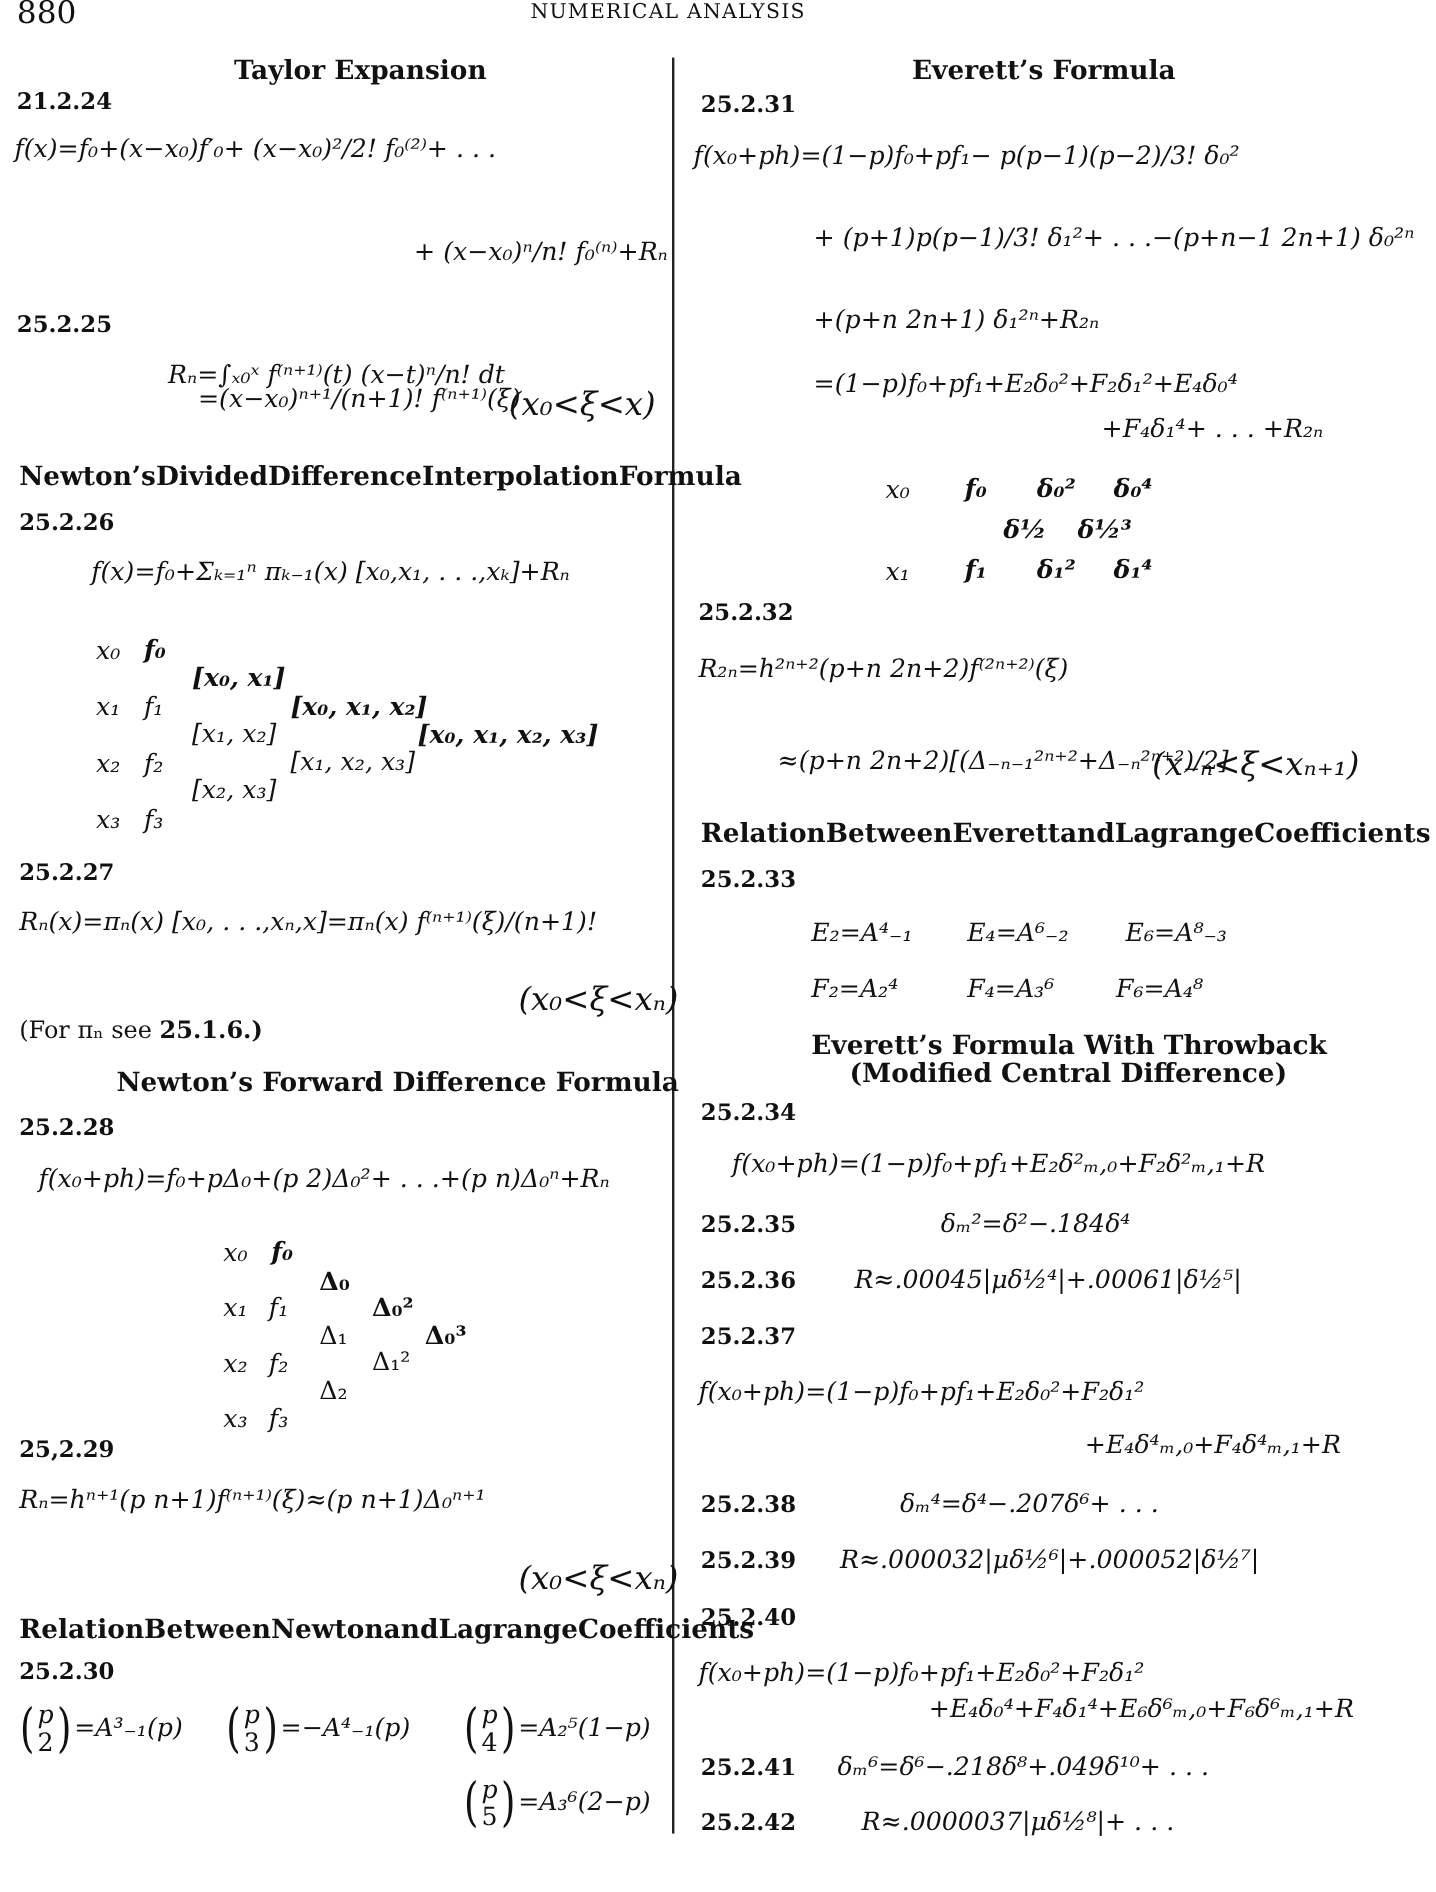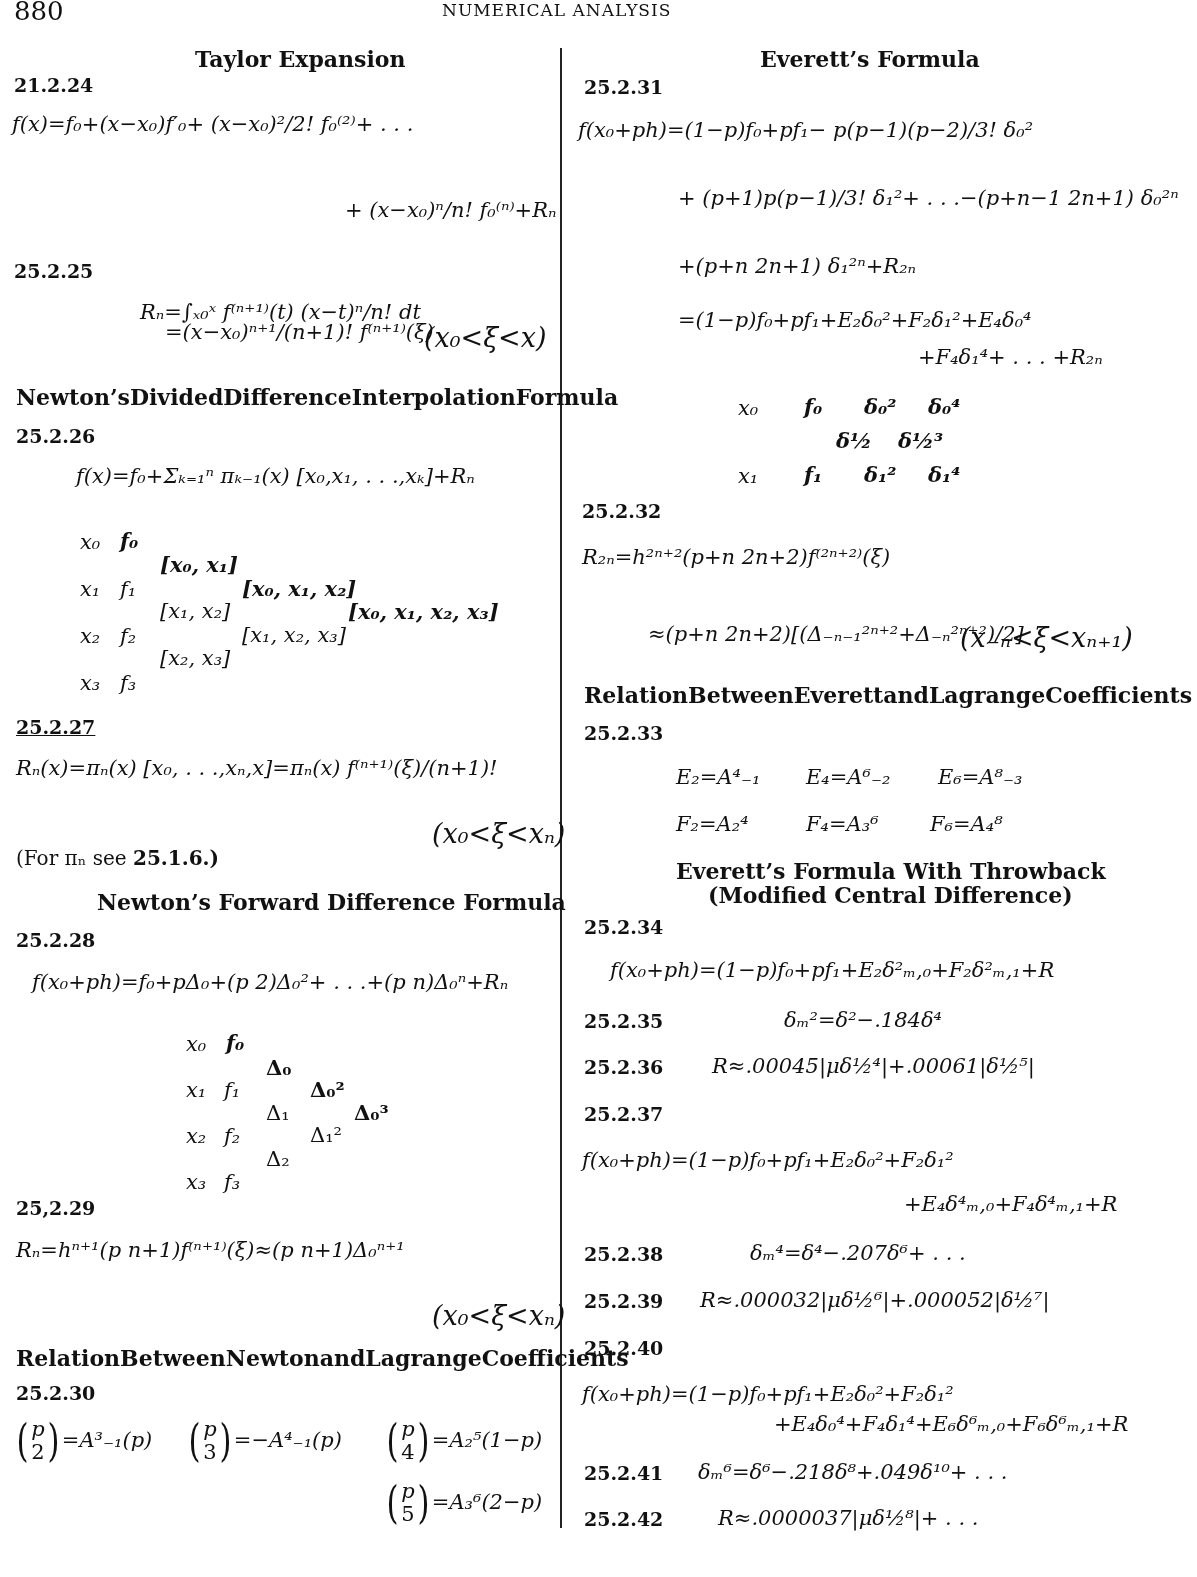--- a/index.html
+++ b/index.html
@@ -56,21 +56,21 @@
 <div class="abs tbl" style="left:120px;top:577px;">f₁</div>
 <div class="abs tbl" style="left:120px;top:624px;">f₂</div>
 <div class="abs tbl" style="left:120px;top:671px;">f₃</div>
 <div class="abs tbl bold" style="left:160px;top:552px;">[x₀, x₁]</div>
 <div class="abs tbl" style="left:160px;top:599px;">[x₁, x₂]</div>
 <div class="abs tbl" style="left:160px;top:646px;">[x₂, x₃]</div>
 <div class="abs tbl bold" style="left:242px;top:576px;">[x₀, x₁, x₂]</div>
 <div class="abs tbl" style="left:242px;top:623px;">[x₁, x₂, x₃]</div>
 <div class="abs tbl bold" style="left:348px;top:599px;text-align:right;">[x₀, x₁, x₂, x₃]</div>
 
-<div class="abs eqno" style="left:16px;top:716px;text-decoration:underline;">25.2.27</div>
+<div class="abs eqno" style="left:16px;top:716px;">25.2.27</div>
 <div class="abs m" style="left:16px;top:756px;">Rₙ(x)=πₙ(x) [x₀, . . .,xₙ,x]=πₙ(x) f⁽ⁿ⁺¹⁾(ξ)/(n+1)!</div>
 <div class="abs cond" style="left:432px;top:818px;">(x₀&lt;ξ&lt;xₙ)</div>
 <div class="abs" style="left:16px;top:846px;font-size:20px;">
   <span>(For πₙ see </span><b>25.1.6.)</b>
 </div>
 
 <div class="abs sect" style="left:97px;top:889px;">Newton’s Forward Difference Formula</div>
 <div class="abs eqno" style="left:16px;top:929px;">25.2.28</div>
 <div class="abs m" style="left:32px;top:970px;">f(x₀+ph)=f₀+pΔ₀+(p 2)Δ₀²+ . . .+(p n)Δ₀ⁿ+Rₙ</div>
 

